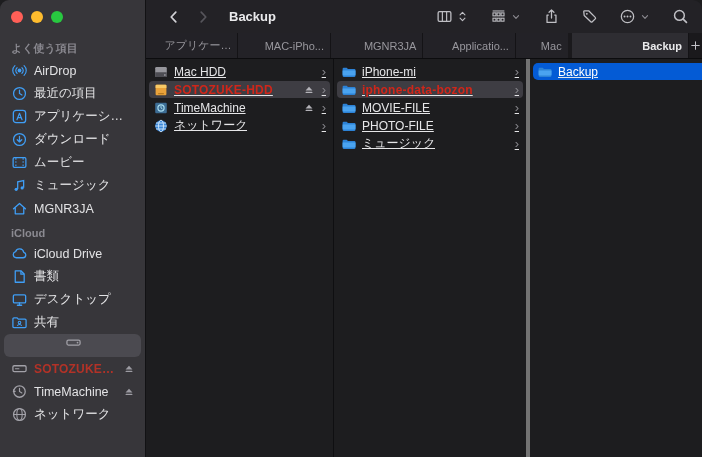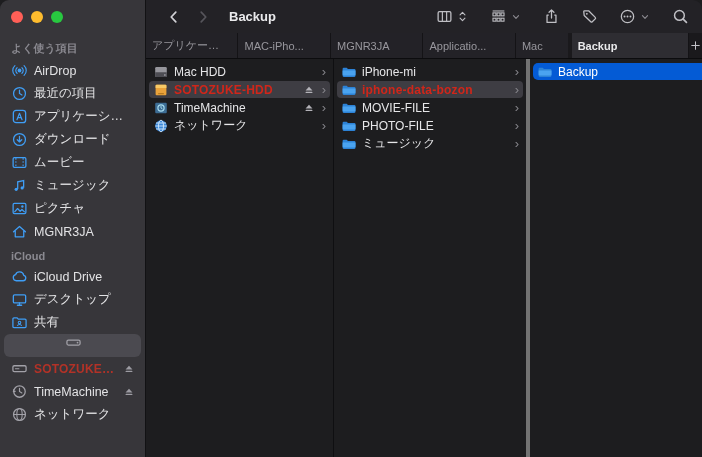--- a/index.html
+++ b/index.html
@@ -42,33 +42,33 @@
   .nav-fwd  { color:#56555b; margin-left:7px; }
   .tb-title { font-size:13px; font-weight:bold; color:#eaeaec; margin-left:15px; }
   .tb-spacer { flex:1; }
   .tb-group { display:flex; align-items:center; gap:21px; }
   .tb-btn { display:flex; align-items:center; gap:3px; color:#bfbfc4; }
   .tb-btn svg { display:block; }
   .mini-chev { color:#8a898f; }
 
   .tabbar { height:26px; background:#1a191c; display:flex; align-items:stretch;
             border-bottom:1px solid #0c0c0e; }
-  .tab { background:#232227; display:flex; align-items:center; justify-content:flex-start;
+  .tab { background:#232227; display:flex; align-items:center; justify-content:flex-end;
          font-size:11px; color:#98979d; border-right:1px solid #141316;
          overflow:hidden; white-space:nowrap; }
   .tab .tlabel { overflow:hidden; text-overflow:ellipsis; padding:0 6px; }
   .tab-w { width:93px; min-width:0; }
   .tab-cut { width:52px; min-width:0; border-right:none; }
   .tab.active { background:#2e2d32; color:#e9e9eb; font-weight:600; width:117px;
                 margin-left:4px; border-right:none; }
   .tab-plus { flex:1; background:#1a191c; display:flex; align-items:center; justify-content:center;
               color:#c2c1c7; font-size:14px; border-left:1px solid #141316; }
 
   .content { flex:1; display:flex; min-height:0; background:#1d1d1f; }
-  .fcol { padding-top:4px; overflow:hidden; }
+  .fcol { padding-top:4px; overflow:hidden;text-decoration:underline; }
   .fcol1 { width:188px; border-right:1px solid #0f0f11; }
   .fcol2 { width:196px; border-right:4px solid #737373; }
   .fcol3 { flex:1; }
   .frow { height:17px; margin:0 3px 1px 3px; border-radius:4px;
           display:flex; align-items:center; gap:5px; padding:0 4px 0 4px;
           font-size:12px; color:#e6e6e8; white-space:nowrap; }
   .frow.sel-gray { background:#3e3d43; }
   .frow.sel-blue { background:#045bd5; color:#ffffff; margin-right:0;
                    border-radius:5px 0 0 5px; }
   .frow .ficon { width:16px; height:16px; flex:0 0 16px; }
@@ -289,43 +289,43 @@
       <span class="sbicon ic-blue">
           <svg class="use">
             <use href="#i-music"></use>
           </svg>
         </span>
       <span class="sb-label">ミュージック</span>
     </div>
     <div class="sb-item">
       <span class="sbicon ic-blue">
           <svg class="use">
-            <use href="#i-pictures"></use>
-          </svg>
-        </span>
-      <span class="sb-label">ピクチャ</span>
-    </div>
-    <div class="sb-item">
-      <span class="sbicon ic-blue">
-          <svg class="use">
             <use href="#i-home"></use>
           </svg>
         </span>
       <span class="sb-label">MGNR3JA</span>
     </div>
 
     <div class="sb-title">iCloud</div>
 
     <div class="sb-item">
       <span class="sbicon ic-blue">
           <svg class="use">
             <use href="#i-icloud"></use>
           </svg>
         </span>
       <span class="sb-label">iCloud Drive</span>
+    </div>
+    <div class="sb-item">
+      <span class="sbicon ic-blue">
+          <svg class="use">
+            <use href="#i-documents"></use>
+          </svg>
+        </span>
+      <span class="sb-label">書類</span>
     </div>
     <div class="sb-item">
       <span class="sbicon ic-blue">
           <svg class="use">
             <use href="#i-desktop"></use>
           </svg>
         </span>
       <span class="sb-label">デスクトップ</span>
     </div>
     <div class="sb-item">

